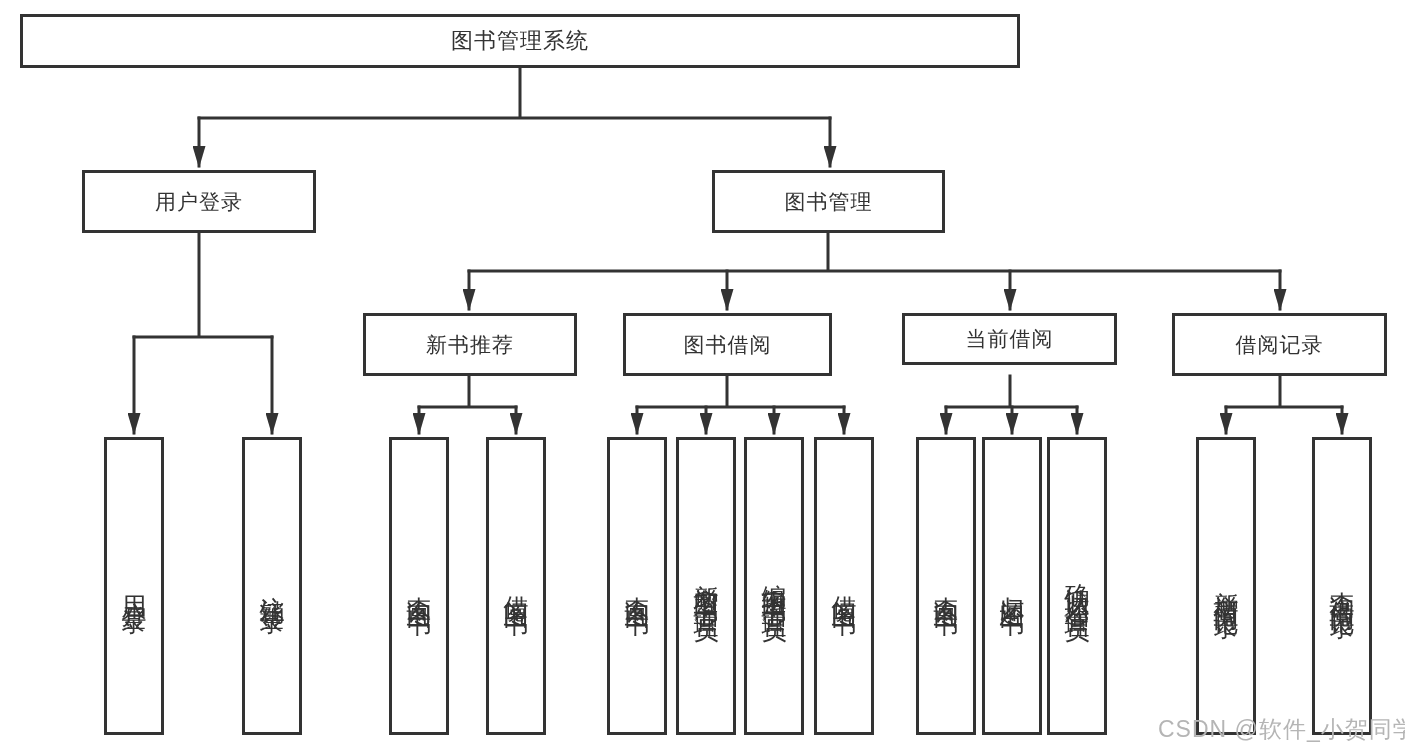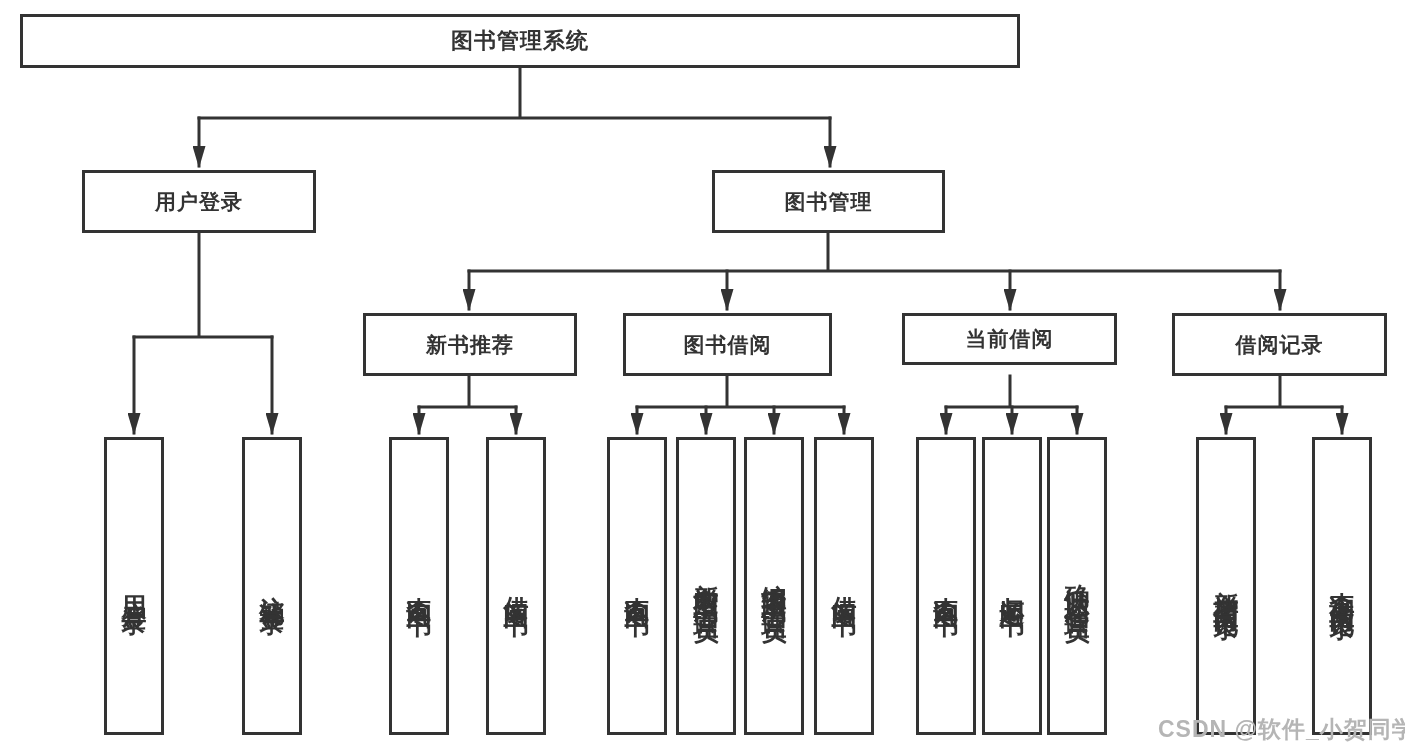--- a/index.html
+++ b/index.html
@@ -7,21 +7,20 @@
     padding: 0;
     background: #ffffff;
     font-family: "Liberation Sans", "DejaVu Sans", sans-serif;
   }
   .canvas {
     position: relative;
     width: 1405px;
     height: 747px;
     background: #ffffff;
     overflow: hidden;
-    font-weight: bold;
   }
   .edges-svg {
     position: absolute;
     left: 0;
     top: 0;
     width: 1405px;
     height: 747px;
     z-index: 1;
   }
   .node {

